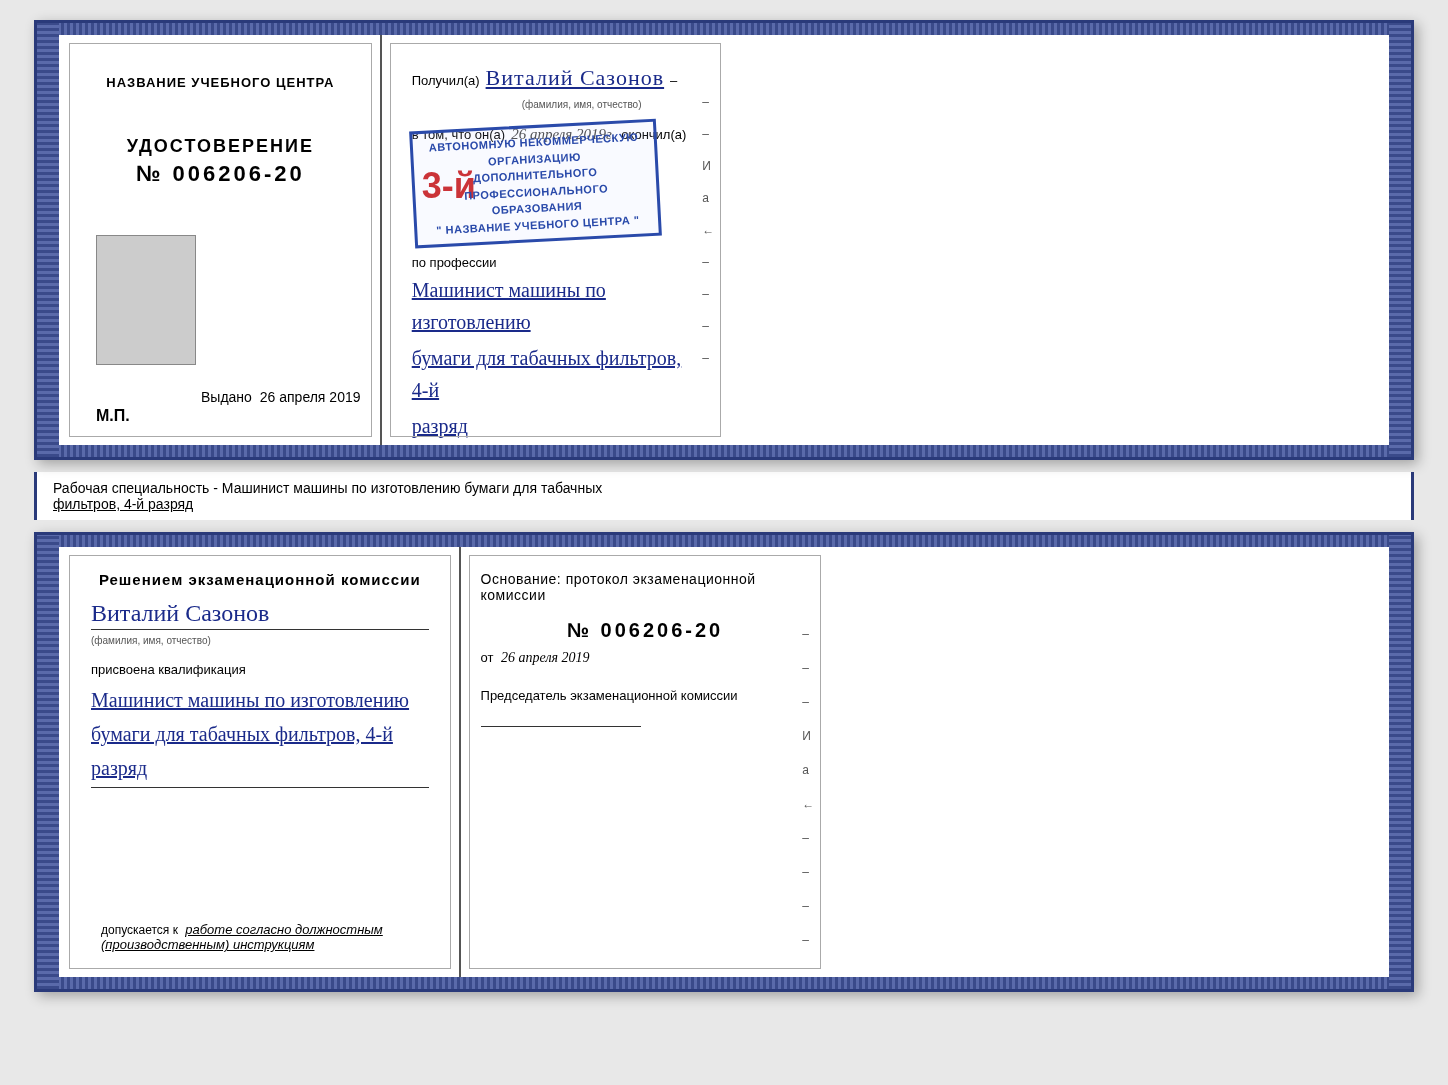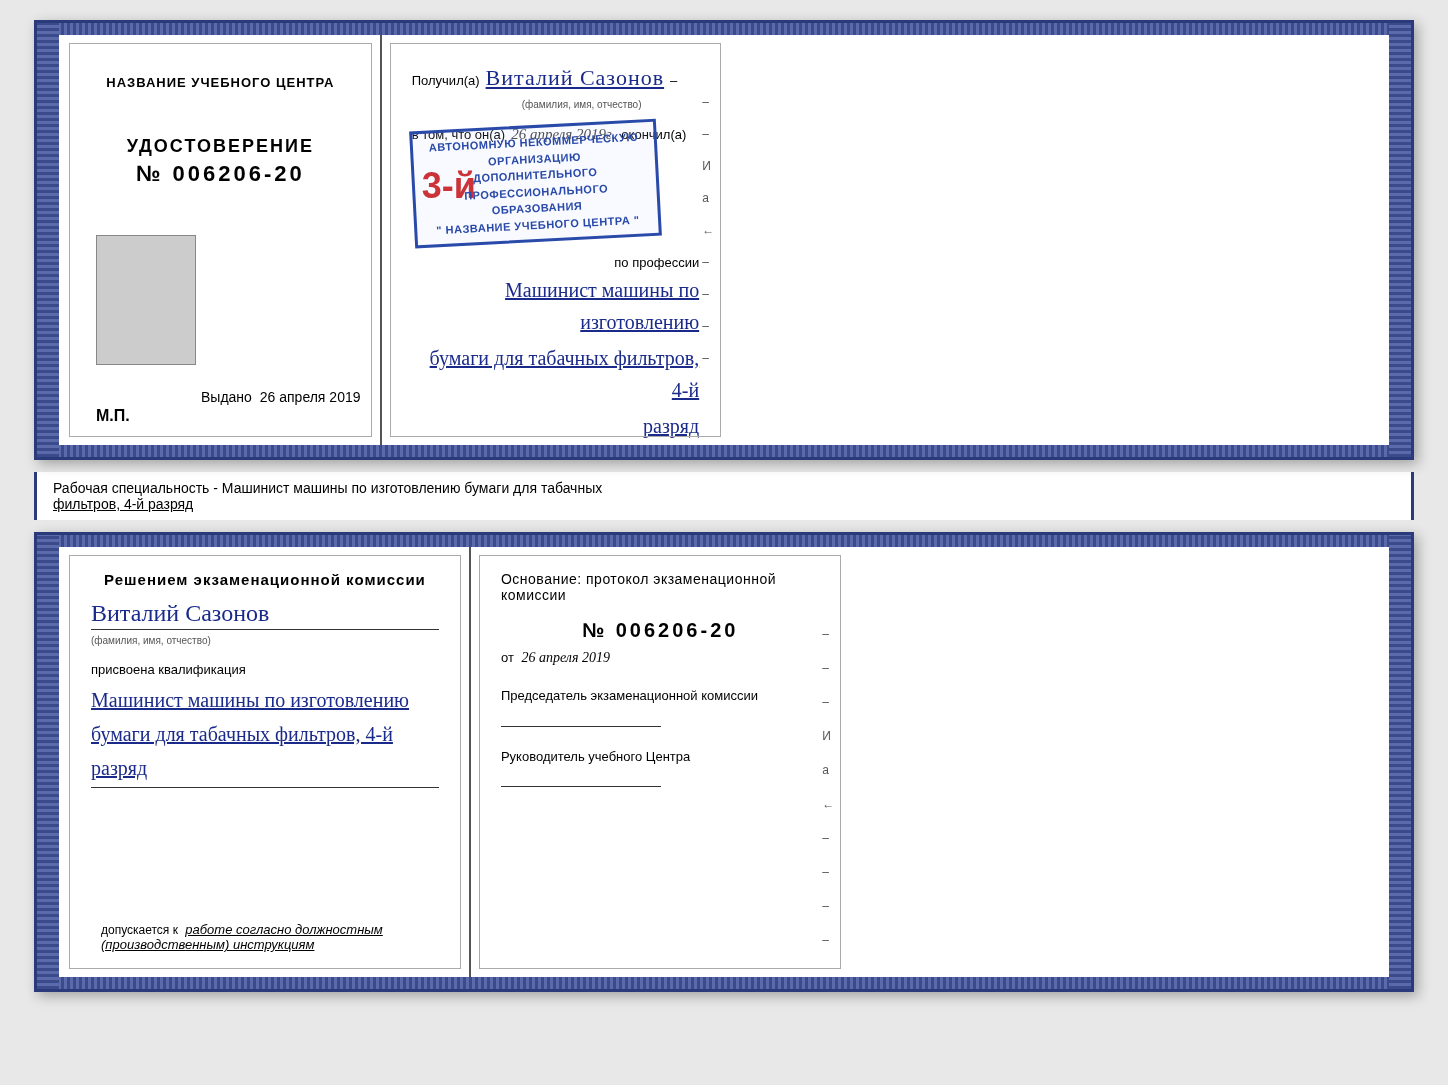--- a/index.html
+++ b/index.html
@@ -180,21 +180,20 @@
       font-weight: bold;
       color: #cc2222;
       position: absolute;
       top: 10px;
       left: 10px;
     }
 
     .profession-line {
       margin-top: 92px;
       font-size: 13px;
-      text-align: right;
     }
 
     .prof-handwritten {
       font-family: 'Brush Script MT', cursive, 'Segoe Script', serif;
       font-size: 20px;
       color: #1a2a8a;
       text-decoration: underline;
       display: block;
       margin-top: 4px;
       line-height: 1.6;
@@ -246,21 +245,21 @@
     .doc-bottom-left::before {
       content: '';
       position: absolute;
       left: 8px; top: 8px; bottom: 8px; right: 8px;
       border: 1px solid #aaa;
       pointer-events: none;
     }
 
     .doc-bottom-right {
       width: 48%;
-      padding: 24px 30px;
+      padding: 24px 20px;
       position: relative;
     }
 
     .doc-bottom-right::before {
       content: '';
       position: absolute;
       left: 8px; top: 8px; bottom: 8px; right: 8px;
       border: 1px solid #aaa;
       pointer-events: none;
     }
@@ -564,24 +563,20 @@
       <div class="ot-line">
         <span>от</span>
         <span class="ot-date" style="margin-left:4px;">26 апреля 2019</span>
       </div>
 
       <div class="official-block">
         <div class="official-title">Председатель экзаменационной комиссии</div>
         <div class="signature-line"></div>
       </div>
 
-      <div class="official-block">
-        <div class="official-title">Руководитель учебного Центра</div>
-        <div class="signature-line"></div>
-      </div>
 
       <div class="side-dashes-right">
         <span>–</span>
         <span>–</span>
         <span>–</span>
         <span>И</span>
         <span>а</span>
         <span>←</span>
         <span>–</span>
         <span>–</span>

